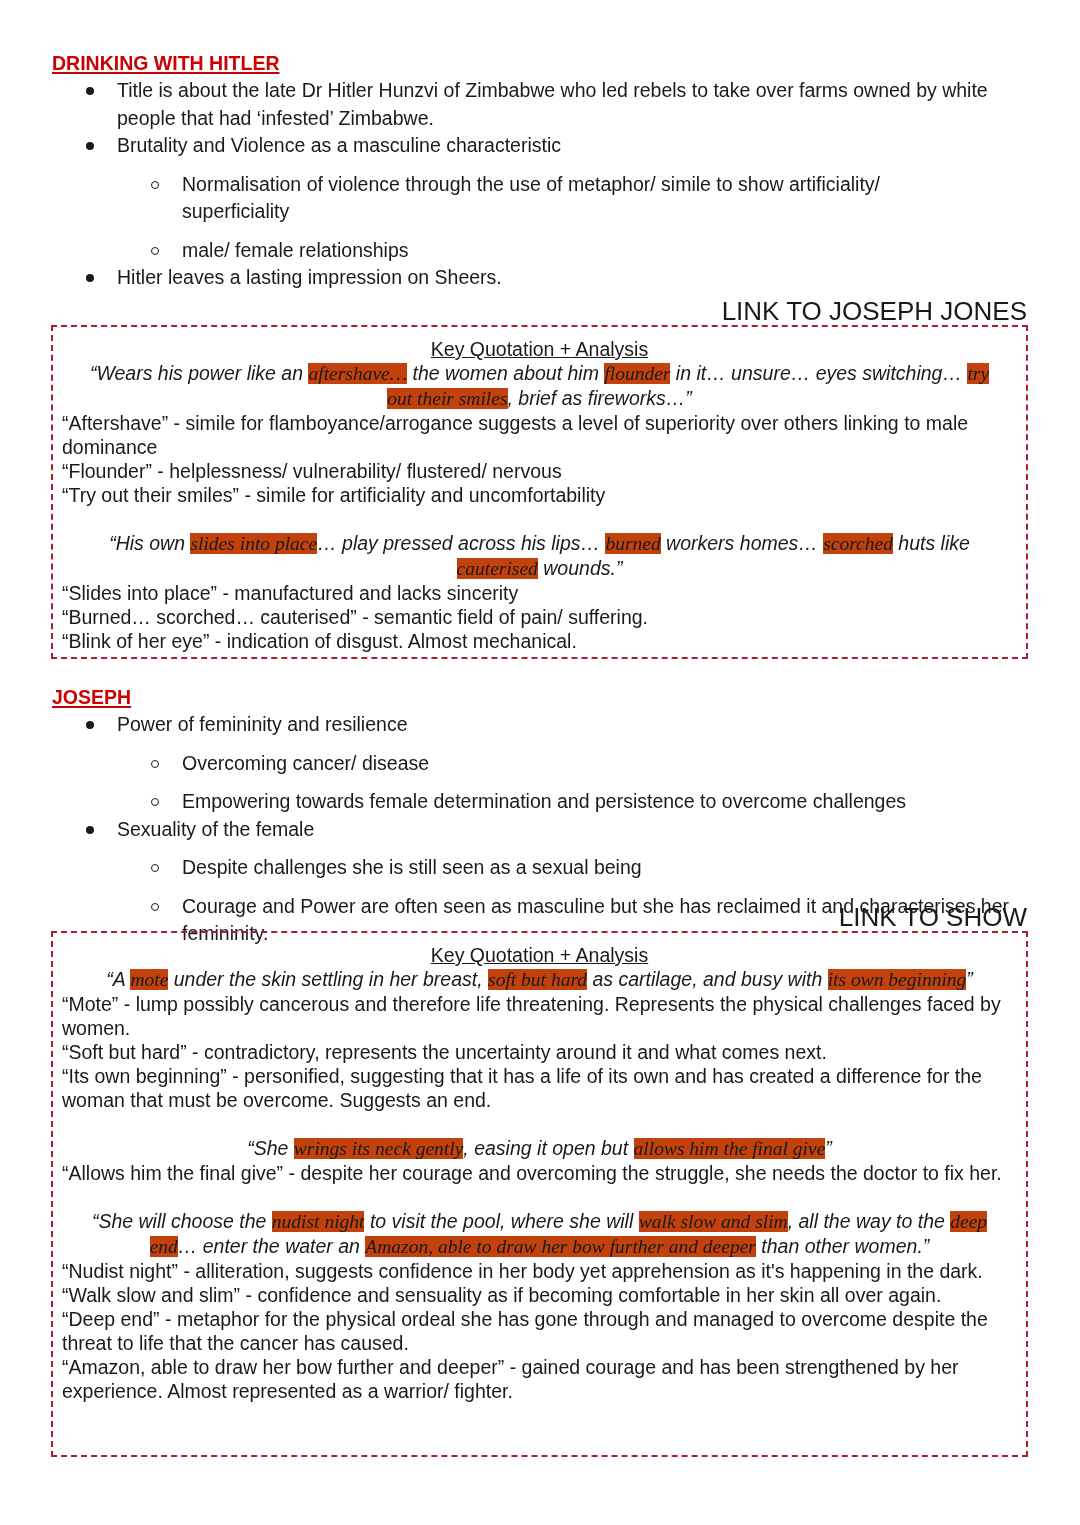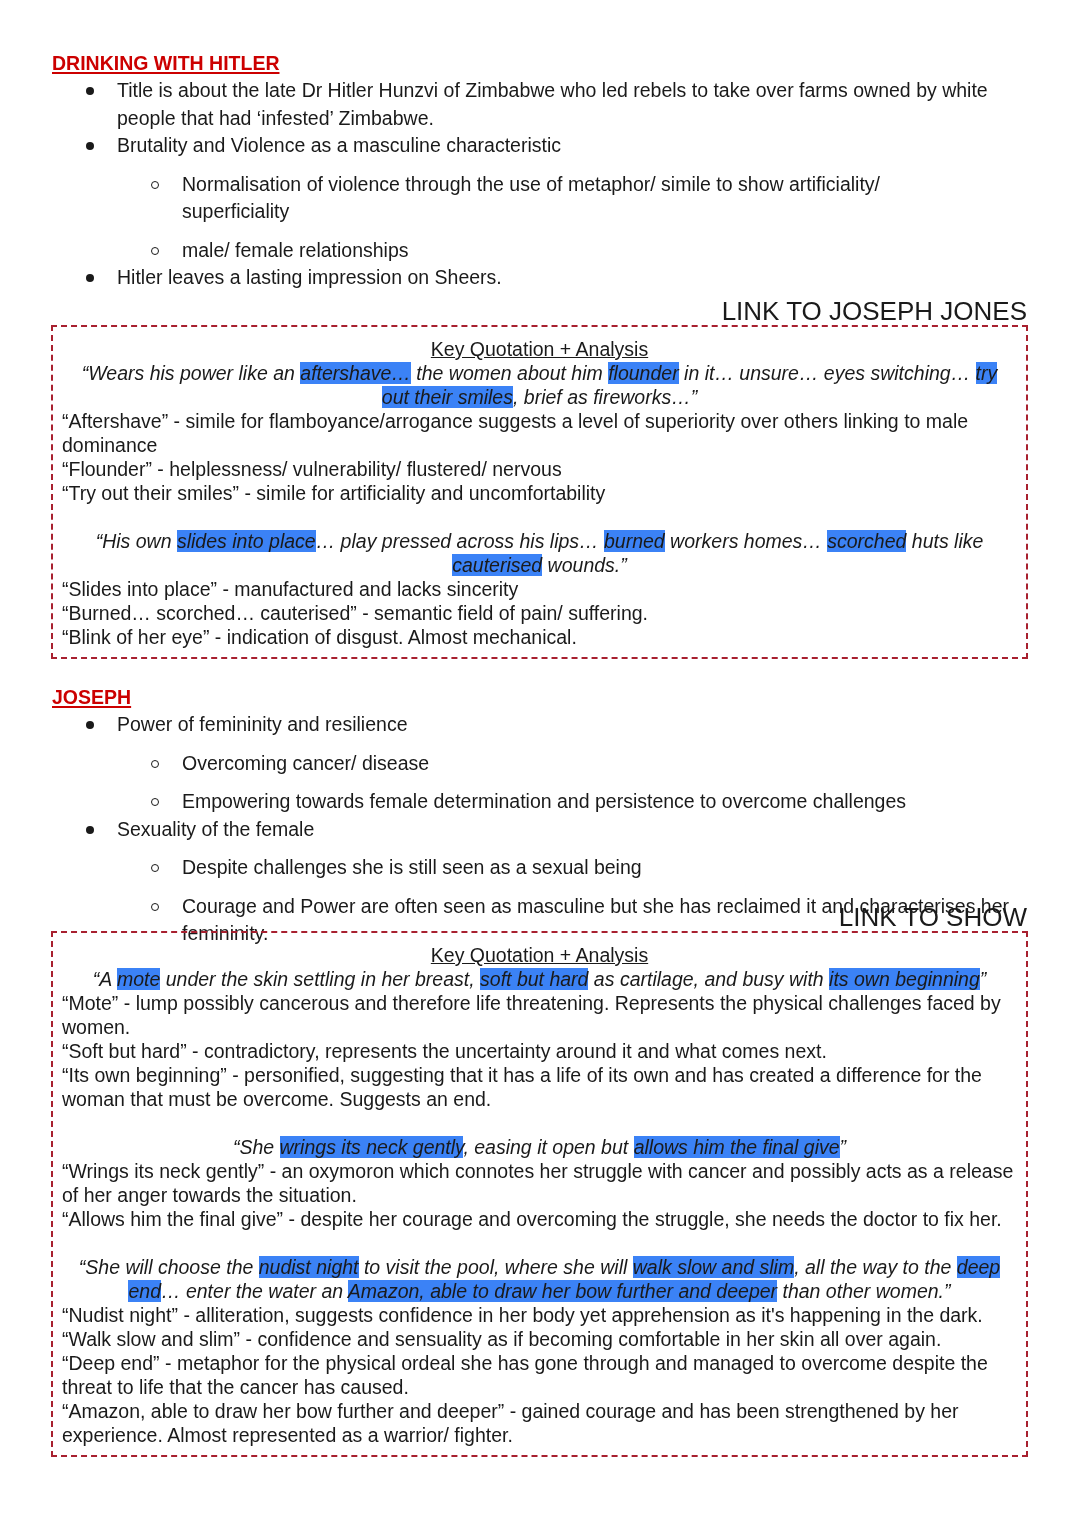--- a/index.html
+++ b/index.html
@@ -58,21 +58,21 @@
     .box-heading {
       text-align: center;
       text-decoration: underline;
       line-height: 24px;
     }
     .quote {
       text-align: center;
       font-style: italic;
       line-height: 24px;
     }
-    .hl { background: #3b82f6; }
+    .hl { background: #c2410c; font-family: Liberation Serif, serif; }
     .analysis { line-height: 24px; }
     .spacer { height: 24px; }
   </style>
 </head>
 <body>
 
 <div class="page">
 
   <div class="section-title" style="top:51px;">DRINKING WITH HITLER</div>
 
@@ -127,21 +127,20 @@
     </div>
     <div class="analysis">“Mote” - lump possibly cancerous and therefore life threatening. Represents the physical challenges faced by women.</div>
     <div class="analysis">“Soft but hard” -  contradictory, represents the uncertainty around it and what comes next.</div>
     <div class="analysis">“Its own beginning” - personified, suggesting that it has a life of its own and has created a difference for the woman that must be overcome. Suggests an end.</div>
 
     <div class="spacer"></div>
 
     <div class="quote">
       <span>“She </span><span class="hl">wrings its neck gently</span><span>, easing it open but </span><span class="hl">allows him the final give</span><span>”</span>
     </div>
-    <div class="analysis">“Wrings its neck gently” - an oxymoron which connotes her struggle with cancer and possibly acts as a release of her anger towards the situation.</div>
     <div class="analysis">“Allows him the final give” - despite her courage and overcoming the struggle, she needs the doctor to fix her.</div>
 
     <div class="spacer"></div>
 
     <div class="quote" style="padding:0 15px;">
       <span>“She will choose the </span><span class="hl">nudist night</span><span> to visit the pool, where she will </span><span class="hl">walk slow and slim</span><span>, all the way to the </span><span class="hl">deep end</span><span>… enter the water an </span><span class="hl">Amazon, able to draw her bow further and deeper</span><span> than other women.”</span>
     </div>
     <div class="analysis">“Nudist night” - alliteration, suggests confidence in her body yet apprehension as it's happening in the dark.</div>
     <div class="analysis">“Walk slow and slim” - confidence and sensuality as if becoming comfortable in her skin all over again.</div>
     <div class="analysis">“Deep end” - metaphor for the physical ordeal she has gone through and managed to overcome despite the threat to life that the cancer has caused.</div>

